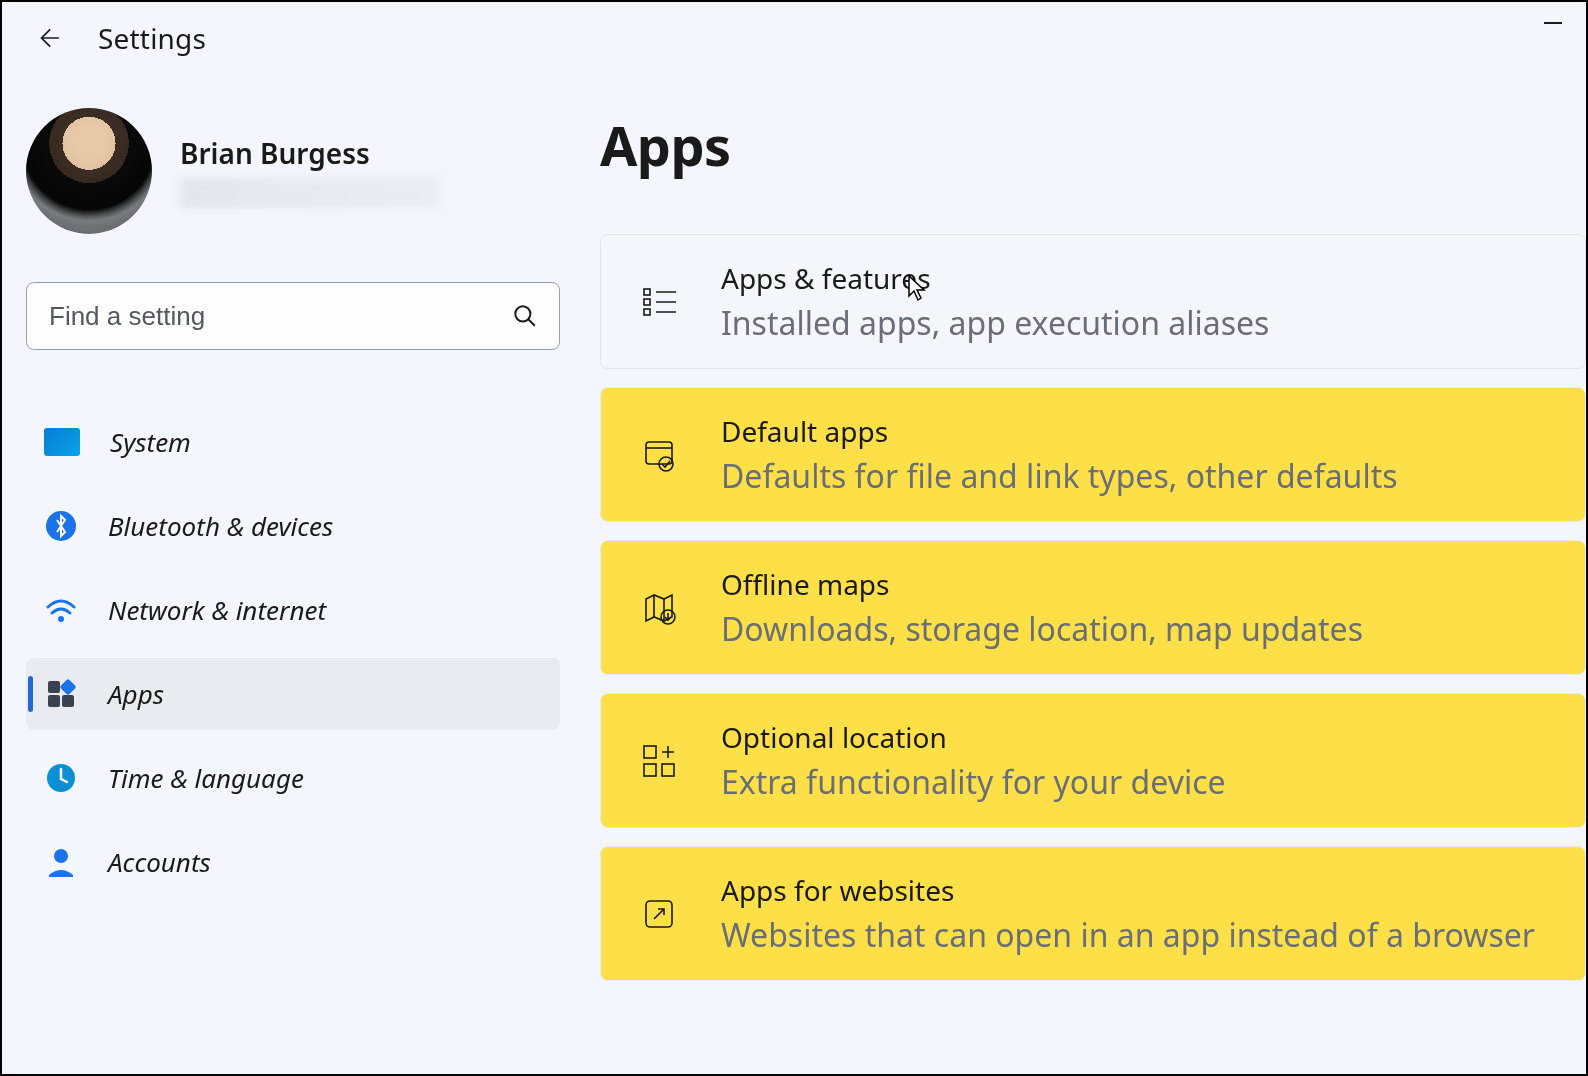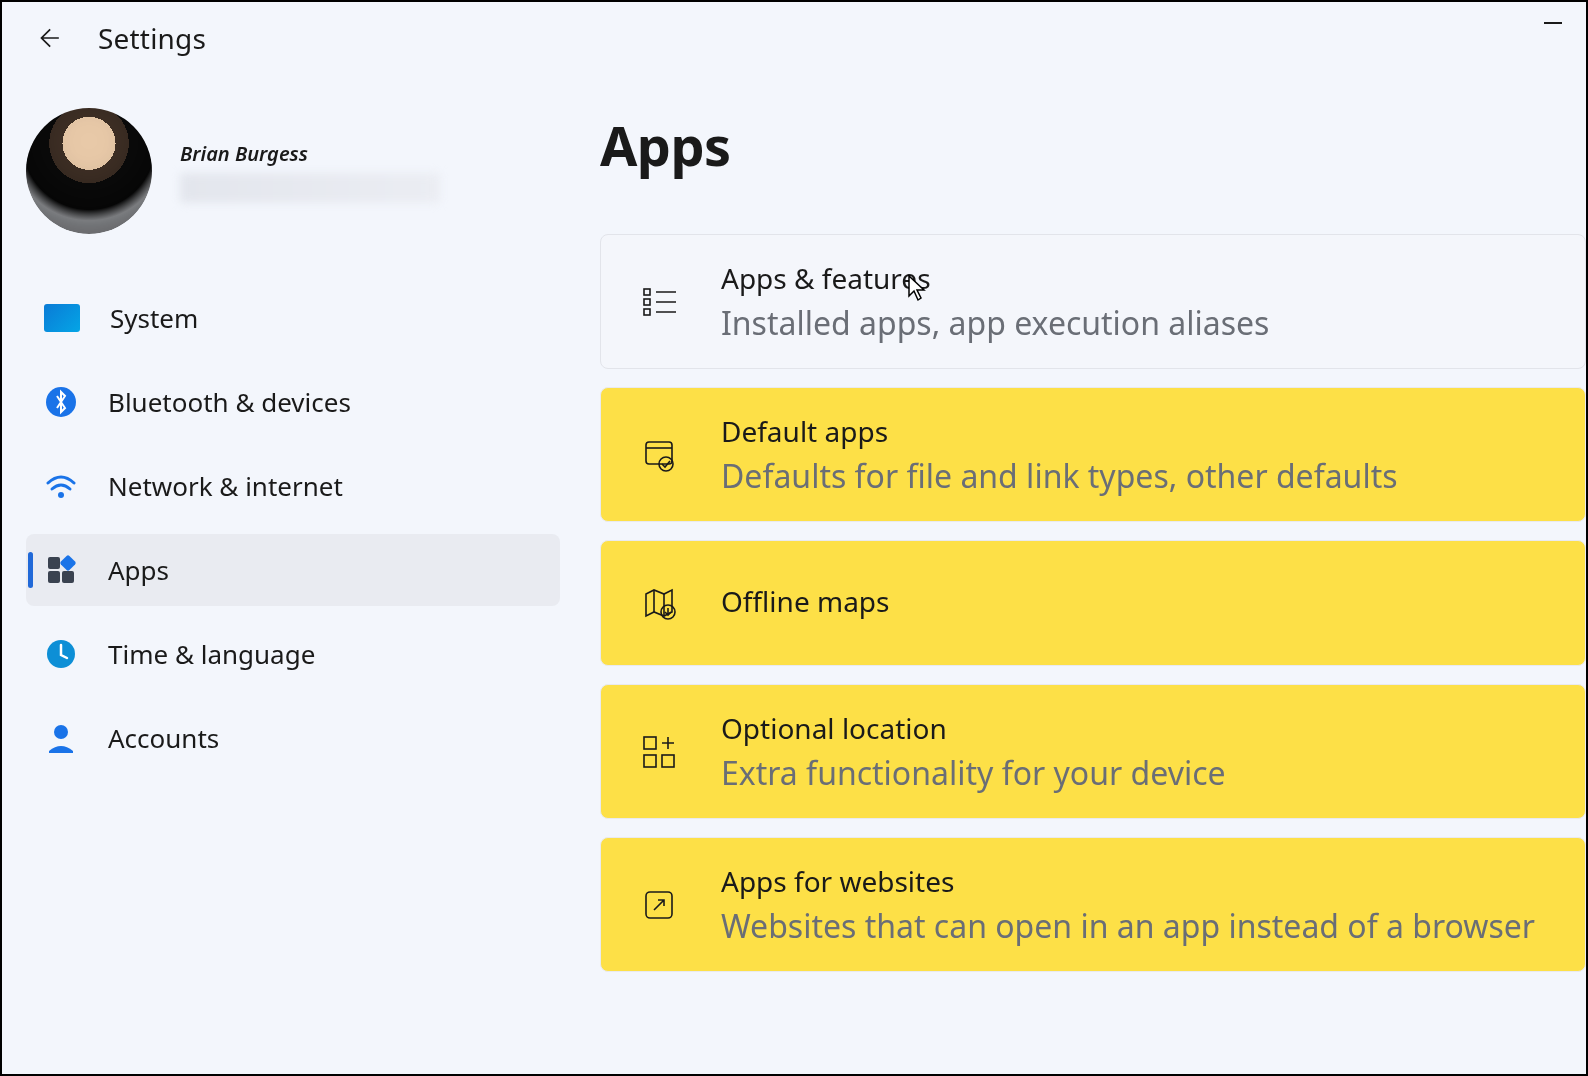--- a/index.html
+++ b/index.html
@@ -10,31 +10,31 @@
   .back-btn svg { width: 26px; height: 26px; stroke: #1a1a1a; stroke-width: 1.6; fill: none; }
   .title { font-size: 28px; font-weight: 400; letter-spacing: 0.2px; }
   .min-btn { position: absolute; top: 6px; right: 10px; width: 46px; height: 30px; display: flex; align-items: center; justify-content: center; }
   .min-btn .dash { width: 18px; height: 2px; background: #1a1a1a; }
 
   .body { display: flex; }
   .sidebar { width: 598px; padding: 40px 40px 0 24px; }
   .user-row { display: flex; align-items: center; gap: 28px; padding-left: 0; margin-bottom: 48px; }
   .avatar { width: 126px; height: 126px; border-radius: 50%; background: radial-gradient(circle at 50% 28%, #e8c9a8 0 24%, #3e2f25 24% 36%, #0b0b0b 36% 60%, #f3f6fc 70%); overflow: hidden; position: relative; }
   .avatar::after { content:""; position:absolute; inset:0; border-radius:50%; box-shadow: inset 0 -30px 40px rgba(0,0,0,0.6); }
-  .user-name { font-size: 20px; font-weight: 600; font-style: italic; }
+  .user-name { font-size: 28px; font-weight: 600; }
   .user-sub { width: 260px; height: 30px; margin-top: 6px; border-radius: 4px; background: linear-gradient(90deg, #e3e6ed, #ebedf3); filter: blur(4px); }
 
   .search-wrap { position: relative; margin-bottom: 56px; }
   .search { width: 100%; height: 68px; border: 1px solid #9aa0a8; border-radius: 8px; background: #fdfdfd; padding: 0 60px 0 22px; font-size: 26px; color: #1a1a1a; outline: none; }
   .search::placeholder { color: #55595f; }
   .search-wrap .search-icon { position: absolute; right: 22px; top: 50%; transform: translateY(-50%); width: 26px; height: 26px; }
   .search-wrap .search-icon svg { width: 26px; height: 26px; stroke: #1a1a1a; stroke-width: 1.8; fill: none; }
 
   .nav { display: flex; flex-direction: column; gap: 12px; }
-  .nav-item { display: flex; align-items: center; gap: 30px; height: 72px; padding: 0 18px; border-radius: 8px; font-size: 26px; position: relative; }
+  .nav-item { display: flex; align-items: center; gap: 30px; height: 72px; padding: 0 18px; border-radius: 8px; font-size: 26px; position: relative; font-style: italic; }
   .nav-item.active { background: #e9ebf1; }
   .nav-item.active::before { content: ""; position: absolute; left: 2px; top: 18px; bottom: 18px; width: 5px; border-radius: 3px; background: #2169d8; }
   .nav-icon { width: 34px; height: 34px; display: inline-flex; align-items: center; justify-content: center; }
   .nav-icon.system { background: linear-gradient(135deg, #0a7bd6, #04a5e6); border-radius: 3px; width: 36px; height: 28px; }
   .nav-icon.bt svg circle { fill: #1a73e8; }
   .nav-icon.wifi svg path { stroke: #1a73e8; stroke-width: 3; fill: none; }
   .nav-icon.brush { transform: rotate(45deg); }
   .nav-icon.apps .sq { fill: #1a73e8; }
   .nav-icon.apps .d1 { fill: #3a4250; }
   .nav-icon.acct svg { fill: #1a73e8; }
@@ -74,20 +74,29 @@
   <div class="body">
     <aside class="sidebar">
       <div class="user-row">
         <div class="avatar"></div>
         <div>
           <div class="user-name">Brian Burgess</div>
           <div class="user-sub"></div>
         </div>
       </div>
 
+      <div class="search-wrap">
+        <input class="search" type="text" placeholder="Find a setting" style="">
+        <span class="search-icon">
+          <svg viewBox="0 0 24 24">
+              <circle cx="10" cy="10" r="7"></circle>
+              <path d="M15 15 L21 21"></path>
+            </svg>
+        </span>
+      </div>
 
       <nav class="nav">
         <div class="nav-item">
           <span class="nav-icon system"></span>
           <span>System</span>
         </div>
         <div class="nav-item">
           <span class="nav-icon bt">
             <svg viewBox="0 0 34 34">
                 <circle cx="17" cy="17" r="15"></circle>
@@ -177,20 +186,21 @@
           <span class="card-icon">
             <svg viewBox="0 0 42 42">
                 <path d="M8 12 L16 8 L26 12 L34 8 L34 30 L26 34 L16 30 L8 34 Z"></path>
                 <path d="M16 8 V30 M26 12 V34"></path>
                 <circle cx="30" cy="30" r="7"></circle>
                 <path d="M30 26 V32 M27 30 L30 33 L33 30"></path>
               </svg>
           </span>
           <div class="card-text">
             <div class="ct-title">Offline maps</div>
+            <div class="ct-sub">Downloads, storage location, map updates</div>
           </div>
         </div>
 
         <div class="card">
           <span class="card-icon">
             <svg viewBox="0 0 42 42">
                 <rect x="6" y="6" width="12" height="12"></rect>
                 <rect x="6" y="24" width="12" height="12"></rect>
                 <rect x="24" y="24" width="12" height="12"></rect>
                 <path d="M30 6 V18 M24 12 H36"></path>

